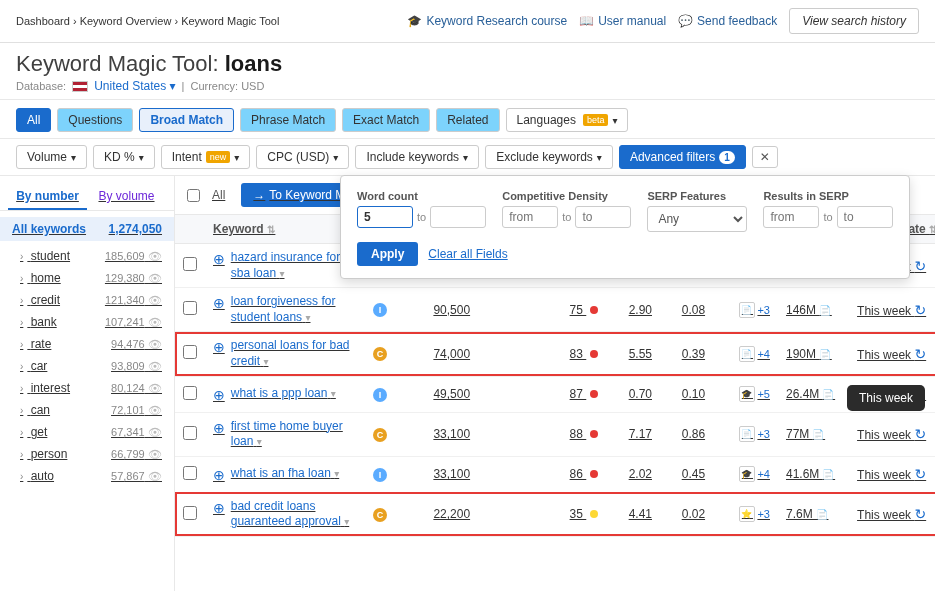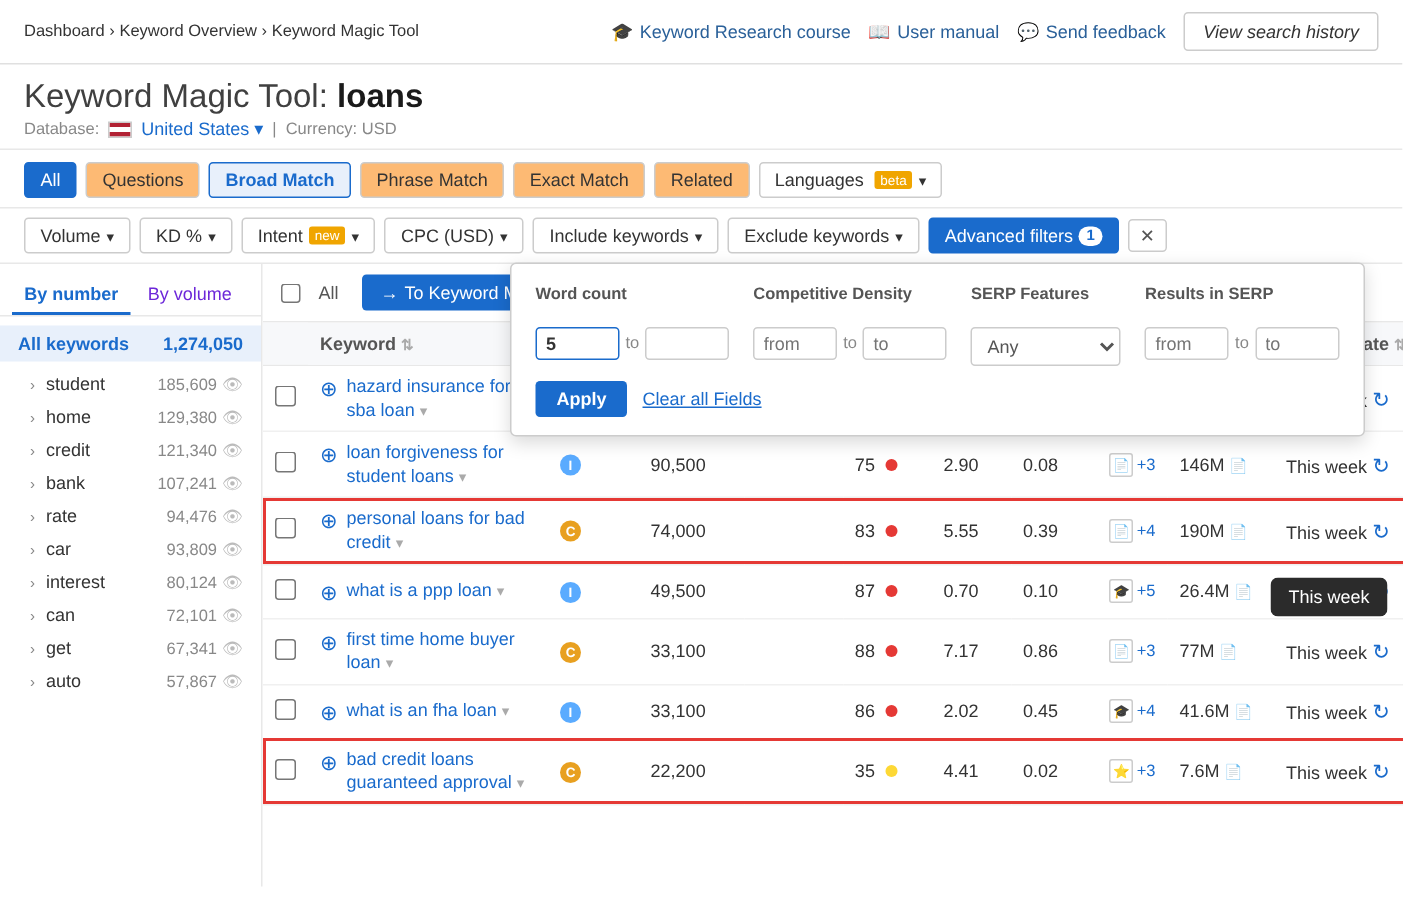--- a/index.html
+++ b/index.html
@@ -45,21 +45,21 @@
       display: flex;
       gap: 6px;
       align-items: center;
       border-bottom: 1px solid #e8e8e8;
     }
     .tab-btn {
       padding: 4px 10px;
       border: 1px solid #ccc;
       border-radius: 3px;
       cursor: pointer;
-      background: #fdba74;
+      background: #7dd3fc;
       font-size: 12px;
       color: #333;
     }
     .tab-btn.active {
       background: #1a6bcc;
       color: #fff;
       border-color: #1a6bcc;
     }
     .tab-btn.active-outline {
       background: #e8f0fb;
@@ -160,21 +160,21 @@
       min-width: 440px;
     }
     .adv-filter-row {
       display: flex;
       gap: 16px;
       align-items: flex-start;
     }
     .adv-filter-group {
       display: flex;
       flex-direction: column;
-      gap: 16px;
+      gap: 4px;
       flex: 1;
     }
     .adv-label { font-size: 11px; color: #555; font-weight: 600; }
     .range-inputs {
       display: flex;
       align-items: center;
       gap: 4px;
     }
     .range-input {
       width: 56px;
@@ -221,20 +221,21 @@
       color: #1a6bcc;
       cursor: pointer;
       font-size: 12px;
       text-decoration: underline;
     }
 
     
     .main-content {
       display: flex;
       height: calc(600px - 185px);
+      text-decoration: underline;
     }
 
     
     .sidebar {
       width: 175px;
       border-right: 1px solid #e8e8e8;
       padding: 8px 0;
       overflow-y: auto;
       flex-shrink: 0;
     }
@@ -658,20 +659,30 @@
       <span>get</span>
     </span>
     <span>
       <span class="item-count">67,341</span>
       <span class="item-eye"> 👁</span>
     </span>
   </div>
         <div class="sidebar-item">
     <span>
       <span class="expand-icon">›</span>
+      <span>person</span>
+    </span>
+    <span>
+      <span class="item-count">66,799</span>
+      <span class="item-eye"> 👁</span>
+    </span>
+  </div>
+        <div class="sidebar-item">
+    <span>
+      <span class="expand-icon">›</span>
       <span>auto</span>
     </span>
     <span>
       <span class="item-count">57,867</span>
       <span class="item-eye"> 👁</span>
     </span>
   </div>
       </div>
   </div>
 

